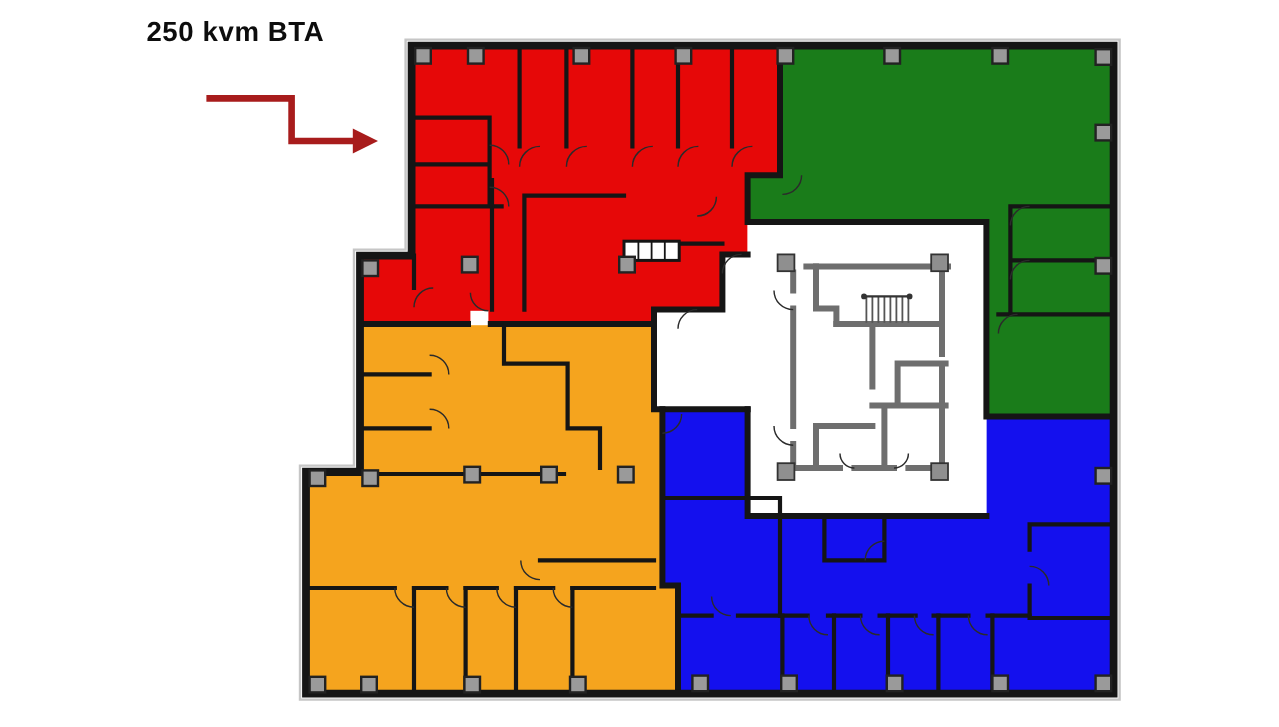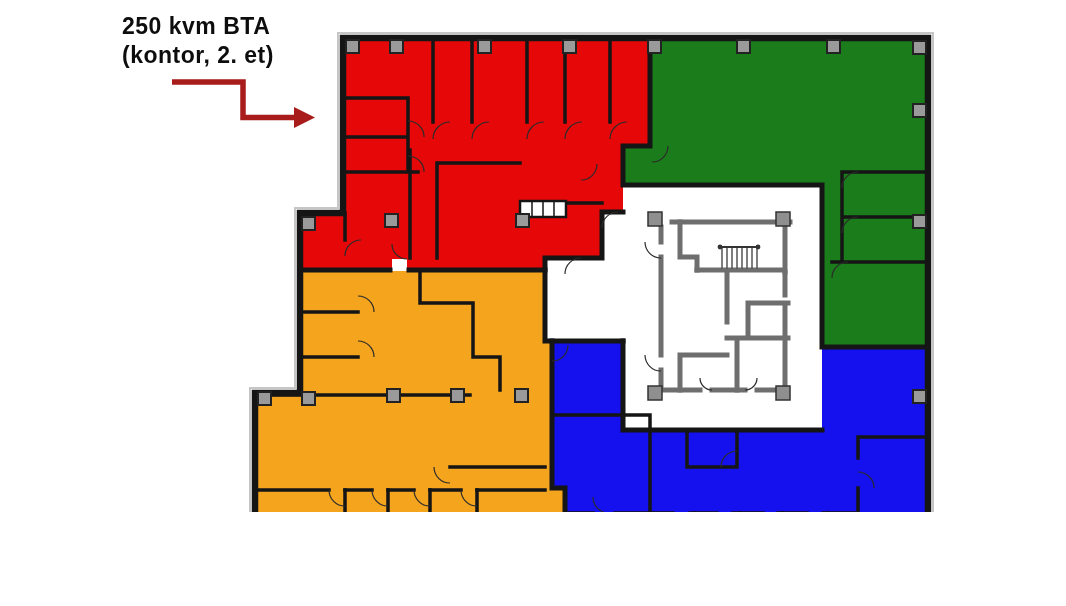--- a/index.html
+++ b/index.html
@@ -1,32 +1,31 @@
 <!DOCTYPE html>
 <html><head>
 <meta charset="utf-8">
 <style>
   html,body{margin:0;padding:0;background:#ffffff;}
-  .stage{position:relative;width:1066px;height:512px;background:#ffffff;overflow:hidden;
+  .stage{position:relative;width:1066px;height:606px;background:#ffffff;overflow:hidden;
          font-family:"Liberation Sans", sans-serif;}
   .annotation{position:absolute;left:122px;top:12px;color:#0d0d0d;font-weight:bold;
               font-size:23px;line-height:1.28;letter-spacing:.5px;}
   .annotation span{display:block;}
   svg{position:absolute;left:0;top:0;}
   .walls{fill:none;stroke-linecap:square;}
   .arc{fill:none;stroke:#2b2b2b;stroke-width:1.2;}
 </style>
 </head>
 <body>
 
 <div class="stage">
 
   <div class="annotation">
     <span>250 kvm BTA</span>
-    <span>(kontor, 2. et)</span>
   </div>
 
   <svg width="1066" height="606" viewBox="0 0 1066 606">
 
     <g>
       <path d="M172,82 H243 V117.5 H296" fill="none" stroke-width="5.5" stroke="#a81c1c"></path>
       <polygon points="294,107 315,117.5 294,128" fill="#a81c1c"></polygon>
     </g>
 
     <path d="M338,33 H933 V583 H250 V388 H295 V208 H338 Z" fill="none" stroke-width="2" stroke="#c6c6c6"></path>

